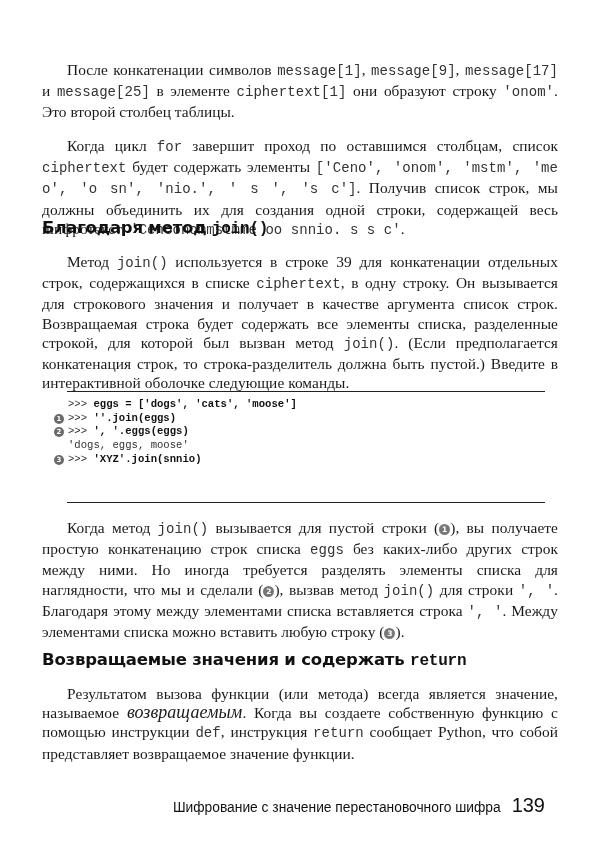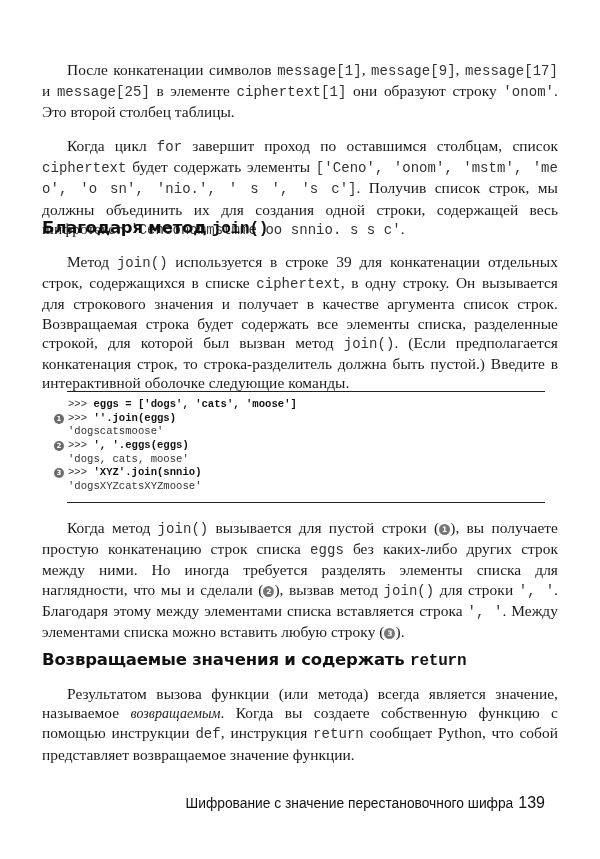--- a/index.html
+++ b/index.html
@@ -30,21 +30,21 @@
       text-indent: 25px;
       letter-spacing: 0.05px;
     }
     .mono {
       font-family: "Liberation Mono", "DejaVu Sans Mono", monospace;
       font-size: 14px;
       color: #333;
     }
     .it {
       font-style: italic;
-      font-size: 14px;
+      font-size: 18px;
     }
     h2.section {
       margin: 0;
       font-family: "DejaVu Sans", "Liberation Sans", sans-serif;
       font-weight: bold;
       font-size: 16.5px;
       letter-spacing: -0.2px;
       color: #111;
     }
     h2.section .mono {
@@ -109,22 +109,22 @@
       top: 794px;
       left: 0;
       width: 545px;
       text-align: right;
       font-family: "Liberation Sans", "DejaVu Sans", sans-serif;
       font-size: 13.8px;
       color: #111;
     }
     .footer .pg {
       display: inline-block;
-      margin-left: 5px;
-      font-size: 16px;
+      margin-left: 11px;
+      font-size: 20px;
     }
   </style>
 </head>
 <body>
 
 <div class="page">
 
   <p class="body" style="position:absolute; top:10px; width:516px;"><span>После конкатенации символов </span><span class="mono">message[1]</span><span>, </span><span class="mono">message[9]</span><span>, </span><span class="mono">message[17]</span><span> и </span><span class="mono">message[25]</span><span> в элементе </span><span class="mono">ciphertext[1]</span><span> они образуют строку </span><span class="mono">'onom'</span><span>. Это второй столбец таблицы.</span></p>
 
   <p class="body" style="position:absolute; top:86px; width:516px;"><span>Когда цикл </span><span class="mono">for</span><span> завершит проход по оставшимся столбцам, список </span><span class="mono">ciphertext</span><span> будет содержать элементы </span><span class="mono">['Ceno', 'onom', 'mstm', 'me o', 'o sn', 'nio.', ' s ', 's c']</span><span>. Получив список строк, мы должны объединить их для создания одной строки, содержащей весь шифротекст: </span><span class="mono">'Cenoonommstmme oo snnio. s s c'</span><span>.</span></p>
@@ -136,20 +136,18 @@
   <p class="body" style="position:absolute; top:468px; width:516px;"><span>Когда метод </span><span class="mono">join()</span><span> вызывается для пустой строки (</span><span class="inline-callout">1</span><span>), вы получаете простую конкатенацию строк списка </span><span class="mono">eggs</span><span> без каких-либо других строк между ними. Но иногда требуется разделять элементы списка для наглядности, что мы и сделали (</span><span class="inline-callout">2</span><span>), вызвав метод </span><span class="mono">join()</span><span> для строки </span><span class="mono">', '</span><span>. Благодаря этому между элементами списка вставляется строка </span><span class="mono">', '</span><span>. Между элементами списка можно вставить любую строку (</span><span class="inline-callout">3</span><span>).</span></p>
 
   <h2 class="section" style="position:absolute; top:600px; left:0;"><span>Возвращаемые значения и содержать </span><span class="mono">return</span></h2>
 
   <p class="body" style="position:absolute; top:634px; width:516px;"><span>Результатом вызова функции (или метода) всегда является значение, называемое </span><span class="it">возвращаемым</span><span>. Когда вы создаете собственную функцию с помощью инструкции </span><span class="mono">def</span><span>, инструкция </span><span class="mono">return</span><span> сообщает Python, что собой представляет возвращаемое значение функции.</span></p>
 </div>
 
 <div class="code-block">
   <div class="code-line"><span>&gt;&gt;&gt; </span><b>eggs = ['dogs', 'cats', 'moose']</b></div>
   <div class="code-line"><span class="callout">1</span><span>&gt;&gt;&gt; </span><b>''.join(eggs)</b></div>
-  <div class="code-line"><span>'dogscatsmoose'</span></div>
   <div class="code-line"><span class="callout">2</span><span>&gt;&gt;&gt; </span><b>', '.eggs(eggs)</b></div>
-  <div class="code-line"><span>'dogs, cats, moose'</span></div>
+  <div class="code-line"><span>'dogs, eggs, moose'</span></div>
   <div class="code-line"><span class="callout">3</span><span>&gt;&gt;&gt; </span><b>'XYZ'.join(snnio)</b></div>
-  <div class="code-line"><span>'dogsXYZcatsXYZmoose'</span></div>
 </div>
 
 <div class="footer"><span>Шифрование с значение перестановочного шифра</span><span class="pg">139</span></div>
 
 </body></html>

